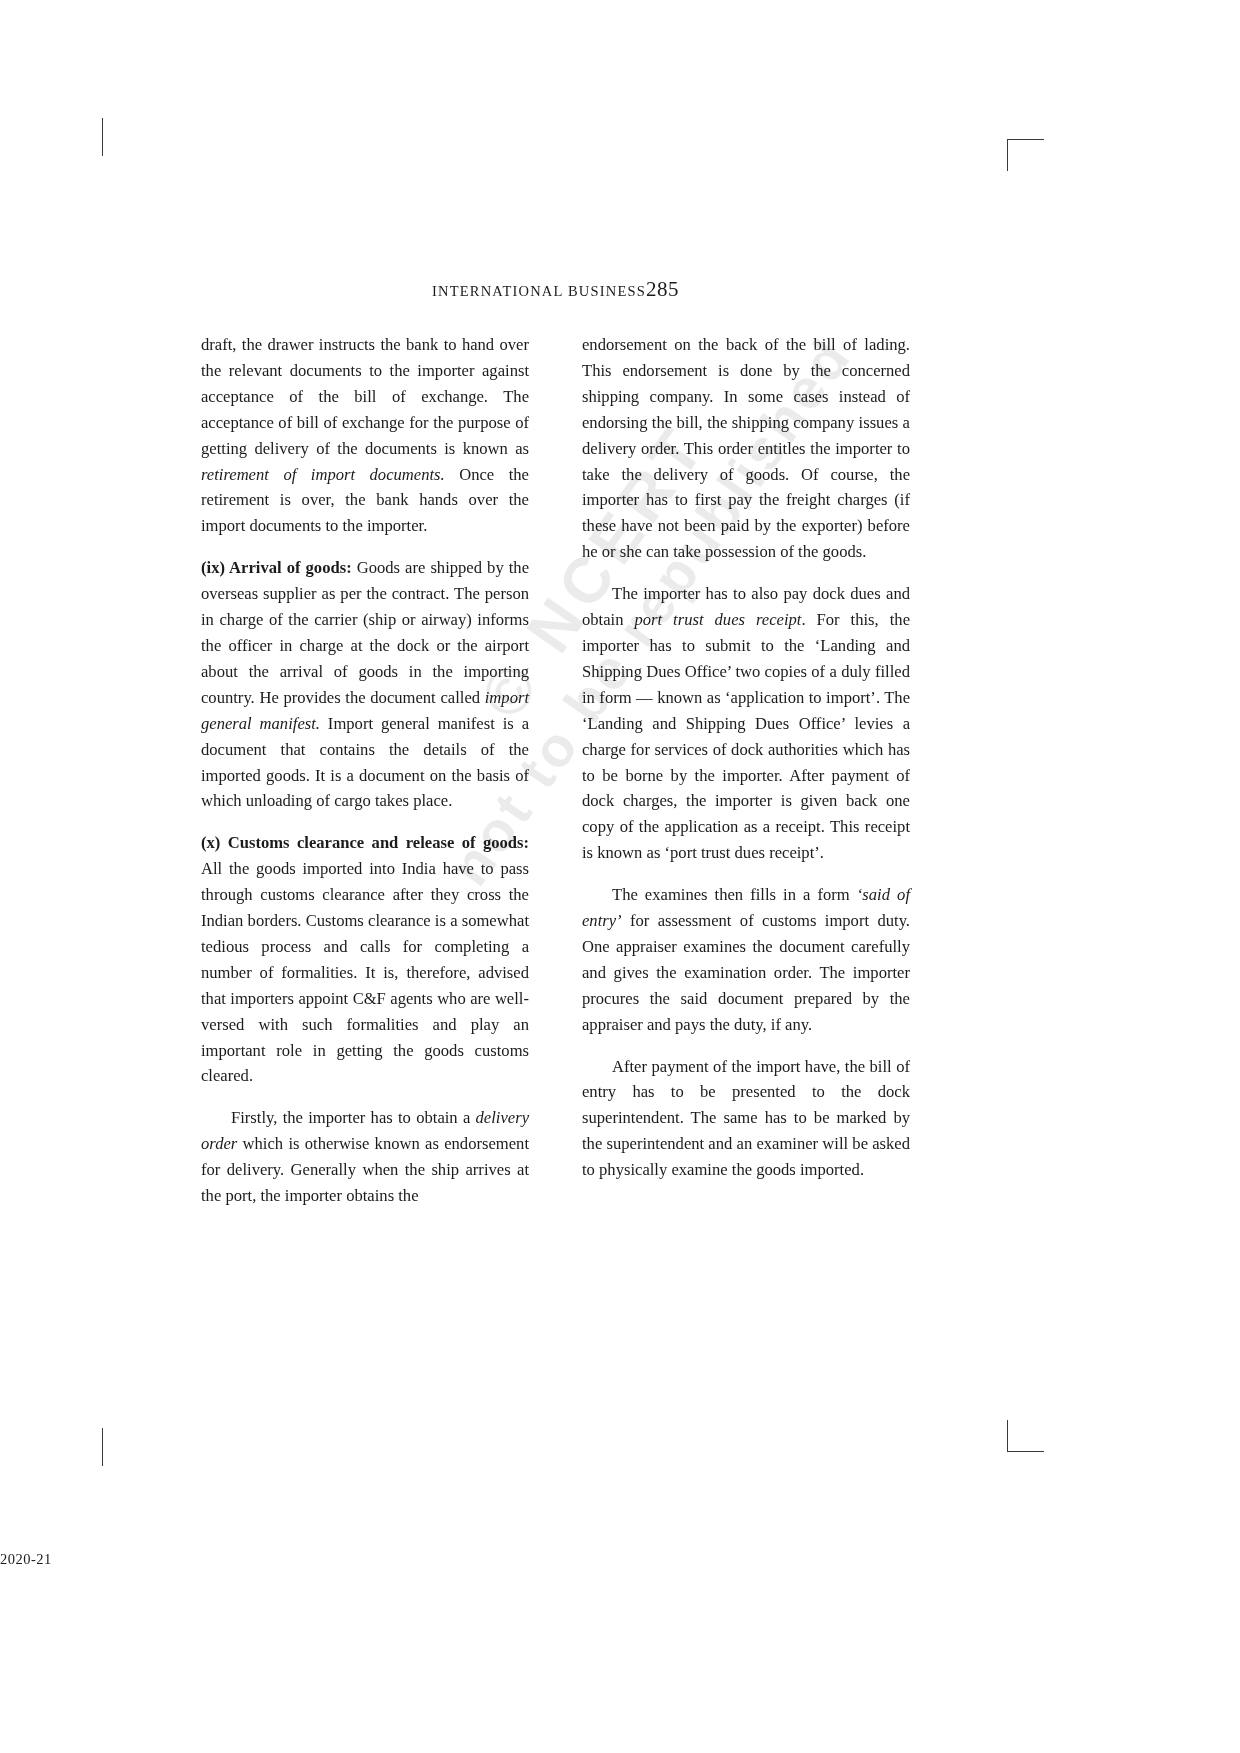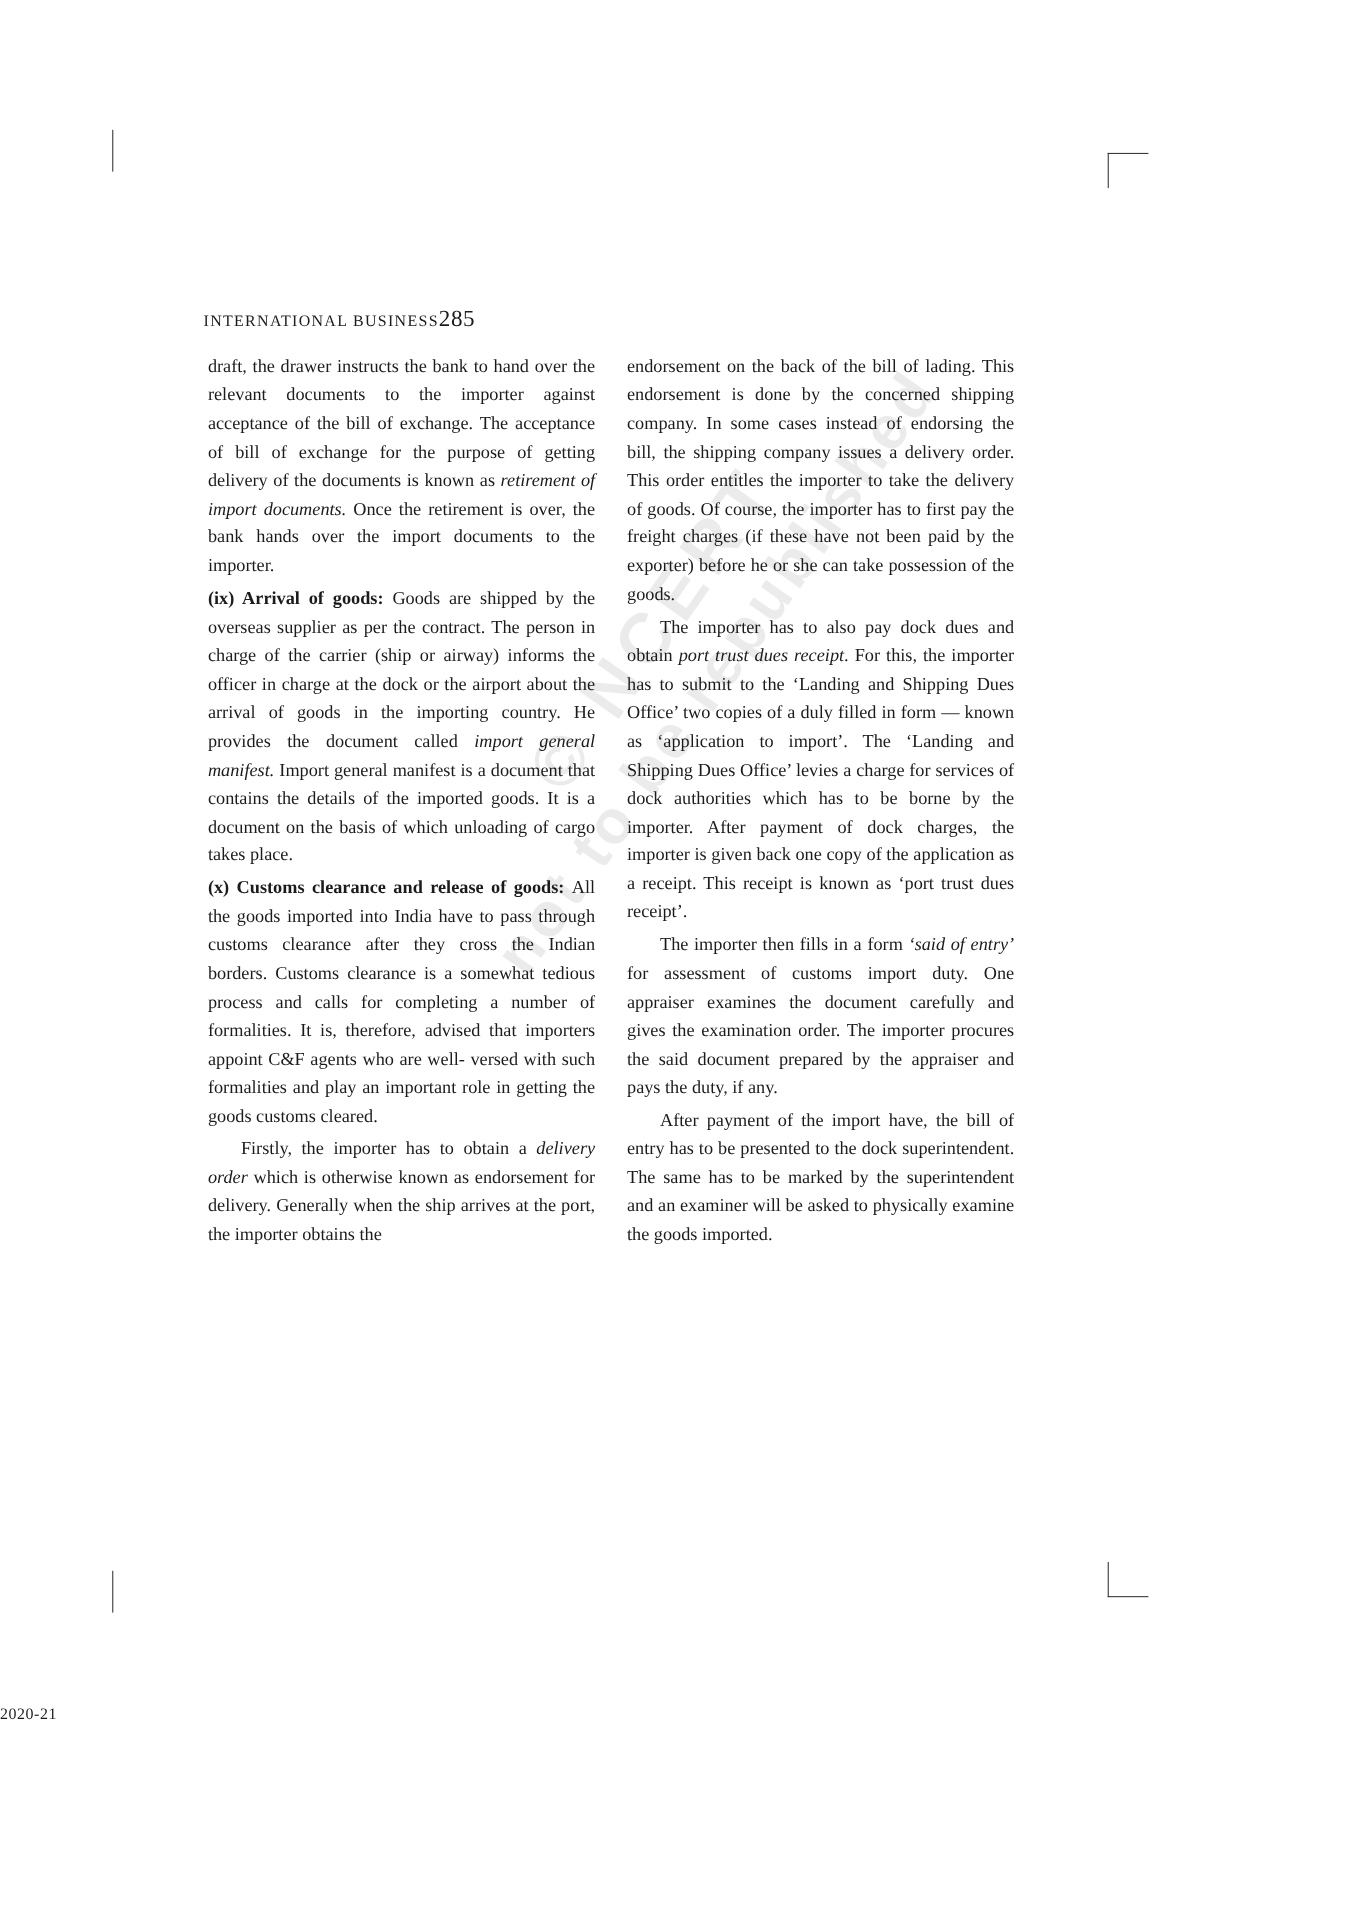--- a/index.html
+++ b/index.html
@@ -42,41 +42,41 @@
   }
   .watermark .wm1 { font-size: 64px; letter-spacing: 8px; }
   .watermark .wm2 { font-size: 56px; letter-spacing: 4px; white-space: nowrap; }
 
   .running-head {
     position: absolute;
     left: 185px;
     top: 277px;
     width: 741px;
     display: flex;
-    justify-content: flex-start;
+    justify-content: center;
     align-items: baseline;
     font-size: 14.5px;
     letter-spacing: 1.2px;
   }
   .running-head .pageno { letter-spacing: 0.5px; font-size: 21px; }
 
   .body-text {
     position: absolute;
     left: 185px;
     top: 316px;
     width: 742px;
     display: flex;
     gap: 21px;
     font-size: 16.6px;
     line-height: 25.9px;
     text-align: justify;
   }
   .col { width: 360px; }
 
-  .col p { margin: 4px; }
+  .col p { margin: 16px; }
   .col p.indent { text-indent: 30px; }
   .b { font-weight: bold; }
   .i { font-style: italic; }
 
   .footer {
     position: absolute;
     left: 0;
     top: 1551px;
     width: 1240px;
     font-size: 14.5px;
@@ -106,20 +106,20 @@
   <div class="body-text">
     <div class="col">
         <p class=""><span>draft, the drawer instructs the bank to hand over the relevant documents to the importer against acceptance of the bill of exchange. The acceptance of bill of exchange for the purpose of getting delivery of the documents is known as </span><span class="i">retirement of import documents.</span><span> Once the retirement is over, the bank hands over the import documents to the importer.</span></p>
         <p class=""><span class="b">(ix) Arrival of goods: </span><span>Goods are shipped by the overseas supplier as per the contract. The person in charge of the carrier (ship or airway) informs the officer in charge at the dock or the airport about the arrival of goods in the importing country. He provides the document called </span><span class="i">import general manifest.</span><span> Import general manifest is a document that contains the details of the imported goods. It is a document on the basis of which unloading of cargo takes place.</span></p>
         <p class=""><span class="b">(x) Customs clearance and release of goods: </span><span>All the goods imported into India have to pass through customs clearance after they cross the Indian borders.  Customs clearance is a somewhat tedious process and calls for completing a number of formalities.  It is, therefore, advised that importers appoint C&amp;F agents who are well- versed with such formalities and play an important role in getting the goods customs cleared.</span></p>
         <p class="indent"><span>Firstly, the importer has to obtain a </span><span class="i">delivery order</span><span> which is otherwise known as endorsement for delivery. Generally when the ship arrives at the port, the importer obtains the</span></p>
       </div>
     <div class="col">
         <p class=""><span>endorsement on the back of the bill of lading. This endorsement is done by the concerned shipping company. In some cases instead of endorsing the bill, the shipping company issues a delivery order. This order entitles the importer to take the delivery of goods. Of course, the importer has to first pay the freight charges (if these have not been paid by the exporter) before he or she can take possession of the goods.</span></p>
         <p class="indent"><span>The importer has to also pay dock dues and obtain </span><span class="i">port trust dues receipt</span><span>. For this, the importer has to submit to the ‘Landing and Shipping Dues Office’ two copies of a duly filled in form — known as ‘application to import’. The ‘Landing and Shipping Dues Office’ levies a charge for services of dock authorities which has to be borne by the importer. After payment of dock charges, the importer is given back one copy of the application as a receipt. This receipt is known as ‘port trust dues receipt’.</span></p>
-        <p class="indent"><span>The importer then fills in a form </span><span class="i">‘said of entry’</span><span> for assessment of customs import duty. One appraiser examines the document carefully and gives the examination order. The importer procures the said document prepared by the appraiser and pays the duty, if any.</span></p>
+        <p class="indent"><span>The examines then fills in a form </span><span class="i">‘said of entry’</span><span> for assessment of customs import duty. One appraiser examines the document carefully and gives the examination order. The importer procures the said document prepared by the appraiser and pays the duty, if any.</span></p>
         <p class="indent"><span>After payment of the import have, the bill of entry has to be presented to the dock superintendent. The same has to be marked by the superintendent and an examiner will be asked to physically examine the goods imported.</span></p>
       </div>
   </div>
 
   <div class="footer">2020-21</div>
 
 </div>
 
 </body></html>

